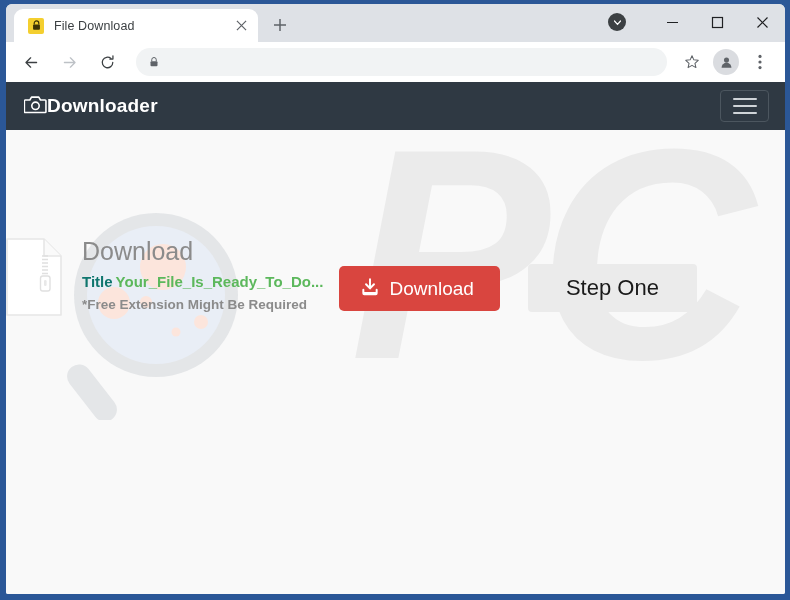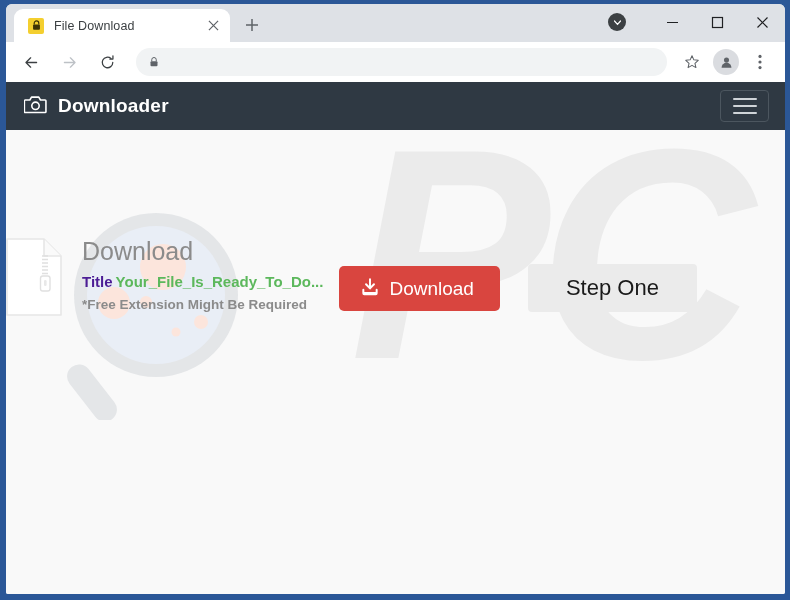--- a/index.html
+++ b/index.html
@@ -29,21 +29,21 @@
   
   #tabstrip {
     position: relative;
     height: 38px;
     background: #dee1e6;
     display: flex;
     align-items: flex-end;
   }
   .tab {
     position: relative;
-    width: 216px; height: 33px;
+    width: 244px; height: 33px;
     background: #ffffff;
     border-radius: 9px 9px 0 0;
     display: flex;
     align-items: center;
     padding: 0 6px 0 14px;
     margin-left: 8px;
   }
   .tab-favicon {
     width: 16px; height: 16px;
     flex: 0 0 16px;
@@ -155,21 +155,20 @@
     height: 48px;
     background: #2f3943;
     display: flex;
     align-items: center;
     justify-content: space-between;
     padding: 0 16px 0 18px;
   }
   #brand {
     display: flex;
     align-items: center;
-    gap: 11px;
     color: #ffffff;
   }
   #brand-name {
     font-size: 19px;
     font-weight: bold;
     letter-spacing: .2px;
   }
   #burger {
     width: 49px; height: 32px;
     border: 1px solid #4c565f;
@@ -247,21 +246,21 @@
     font-weight: normal;
     line-height: 1.2;
     margin-bottom: 6px;
   }
   #dl-title-line {
     font-size: 15px;
     font-weight: bold;
     line-height: 1.35;
     white-space: nowrap;
   }
-  #dl-title-label { color: #4c1d95; }
+  #dl-title-label { color: #0f766e; }
   #dl-title-value { color: #5cb85c; margin-left: 3px; margin-top: 8px; }
   #dl-note {
     font-size: 13.5px;
     color: #8b8b8b;
     margin-top: 4px;
     line-height: 1.3;
     font-weight: bold;
   }
   #btn-row {
     display: flex;

